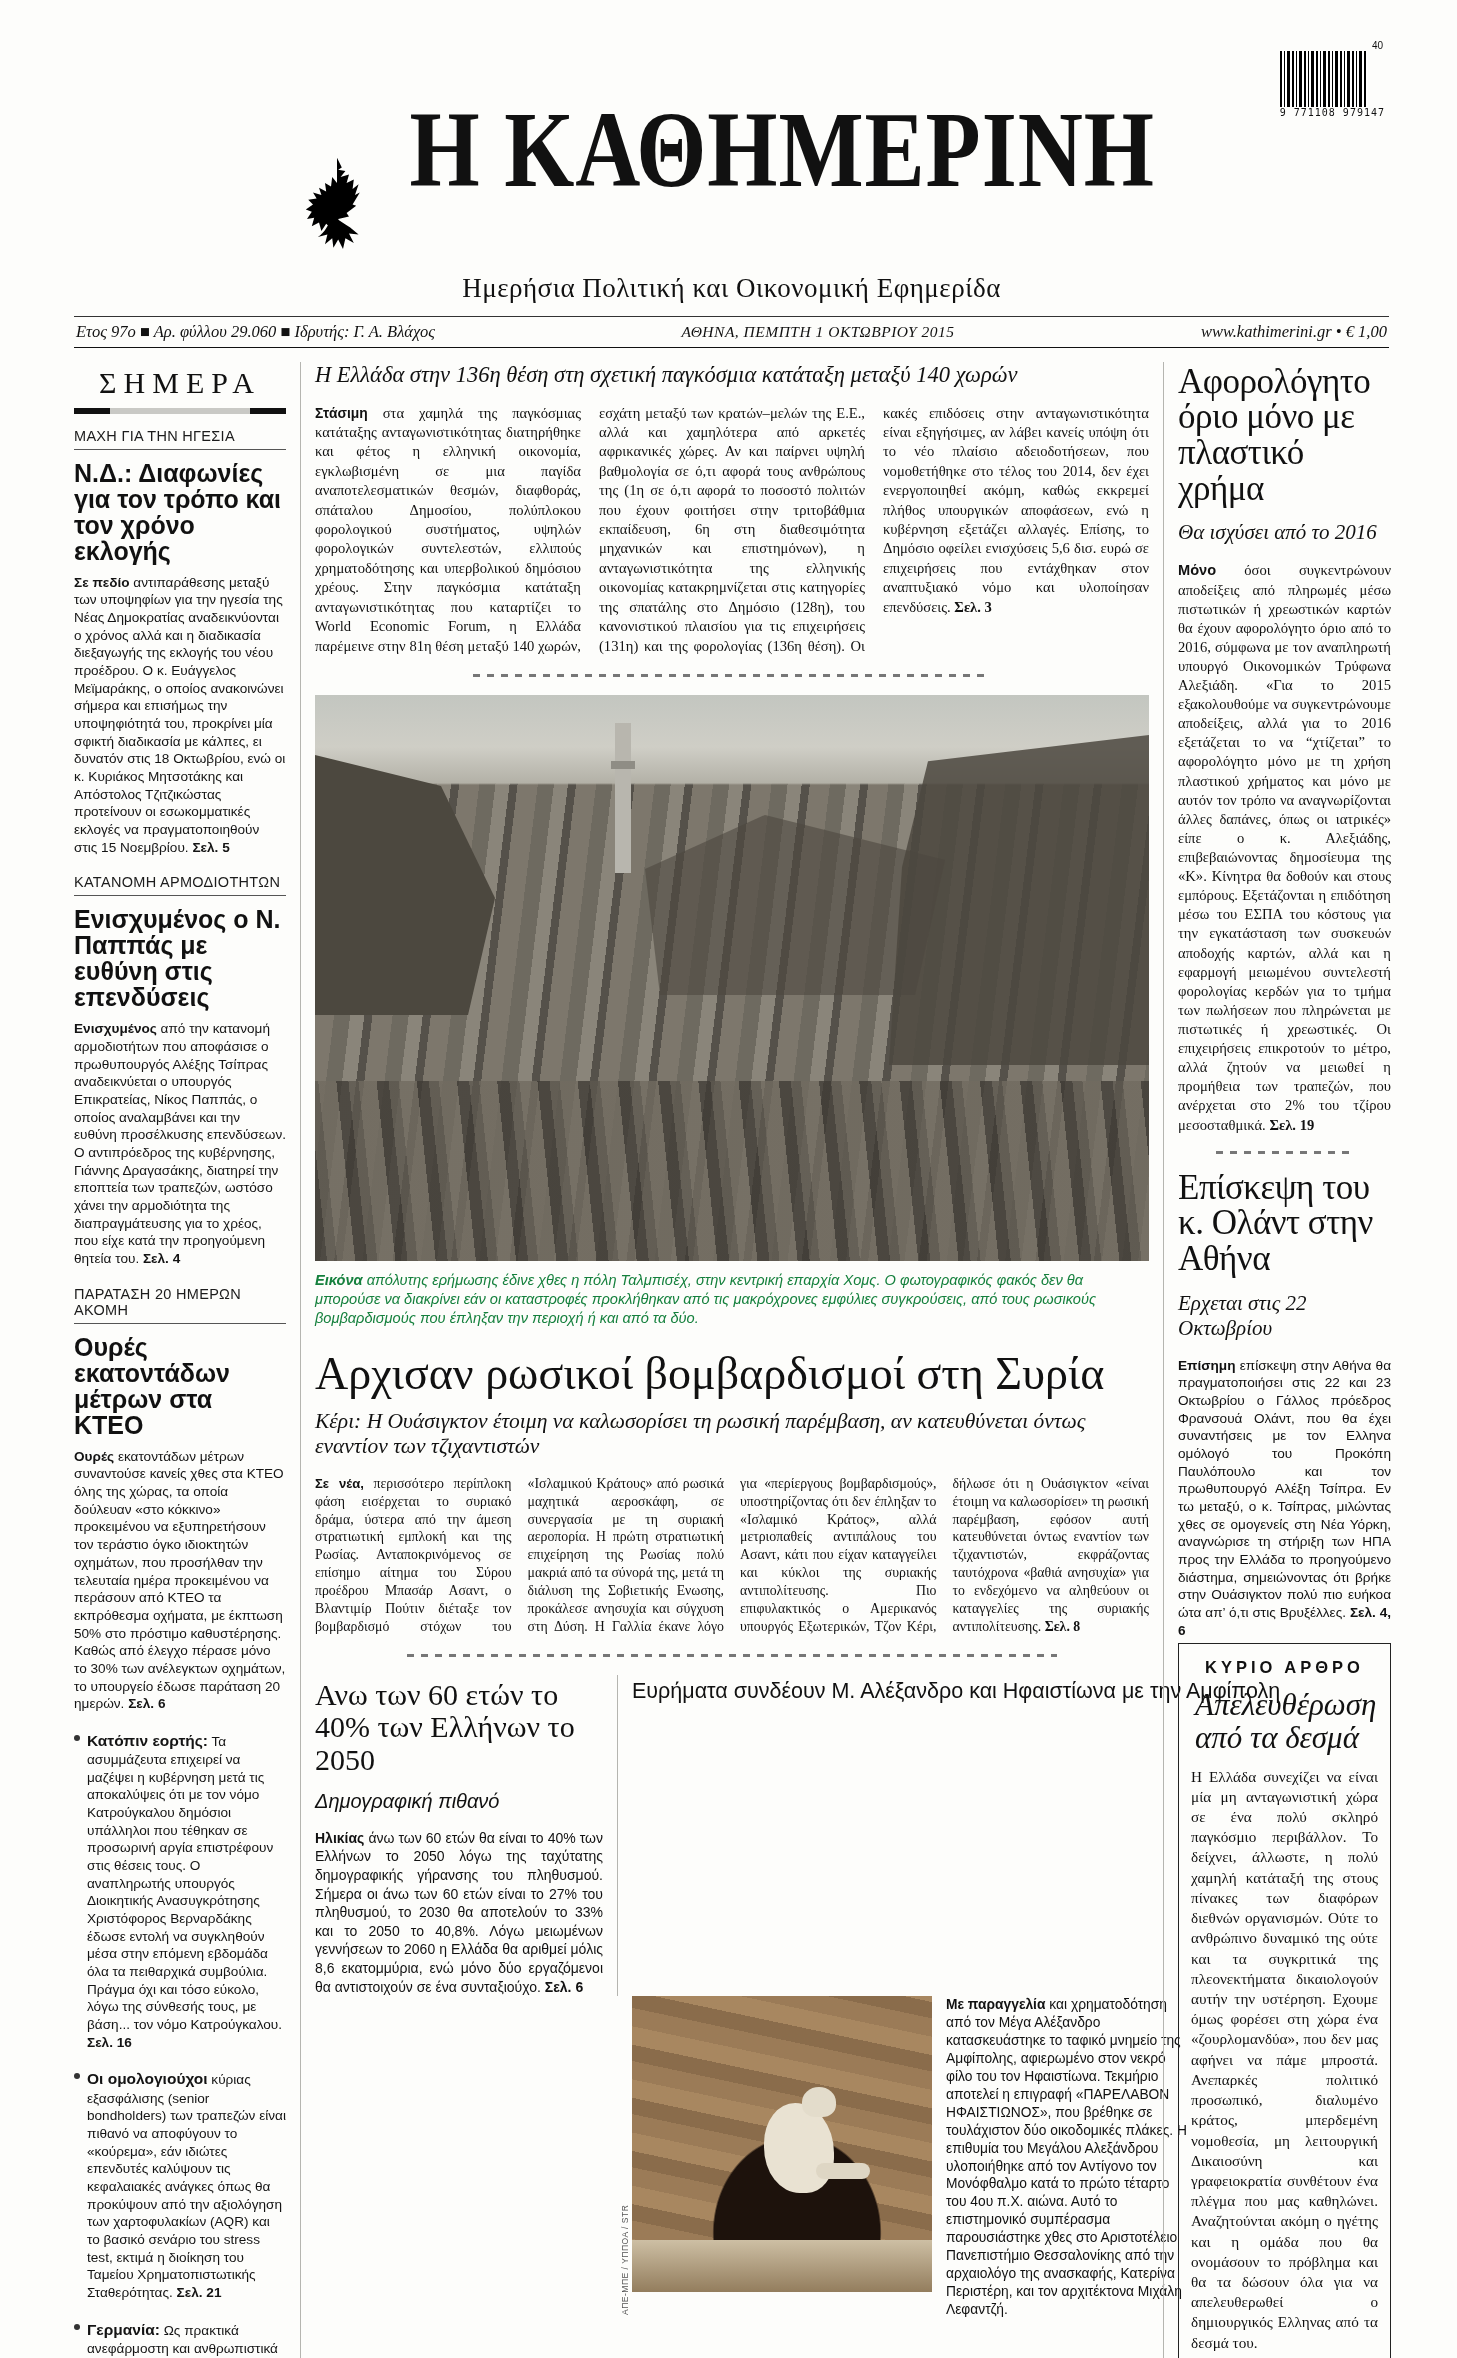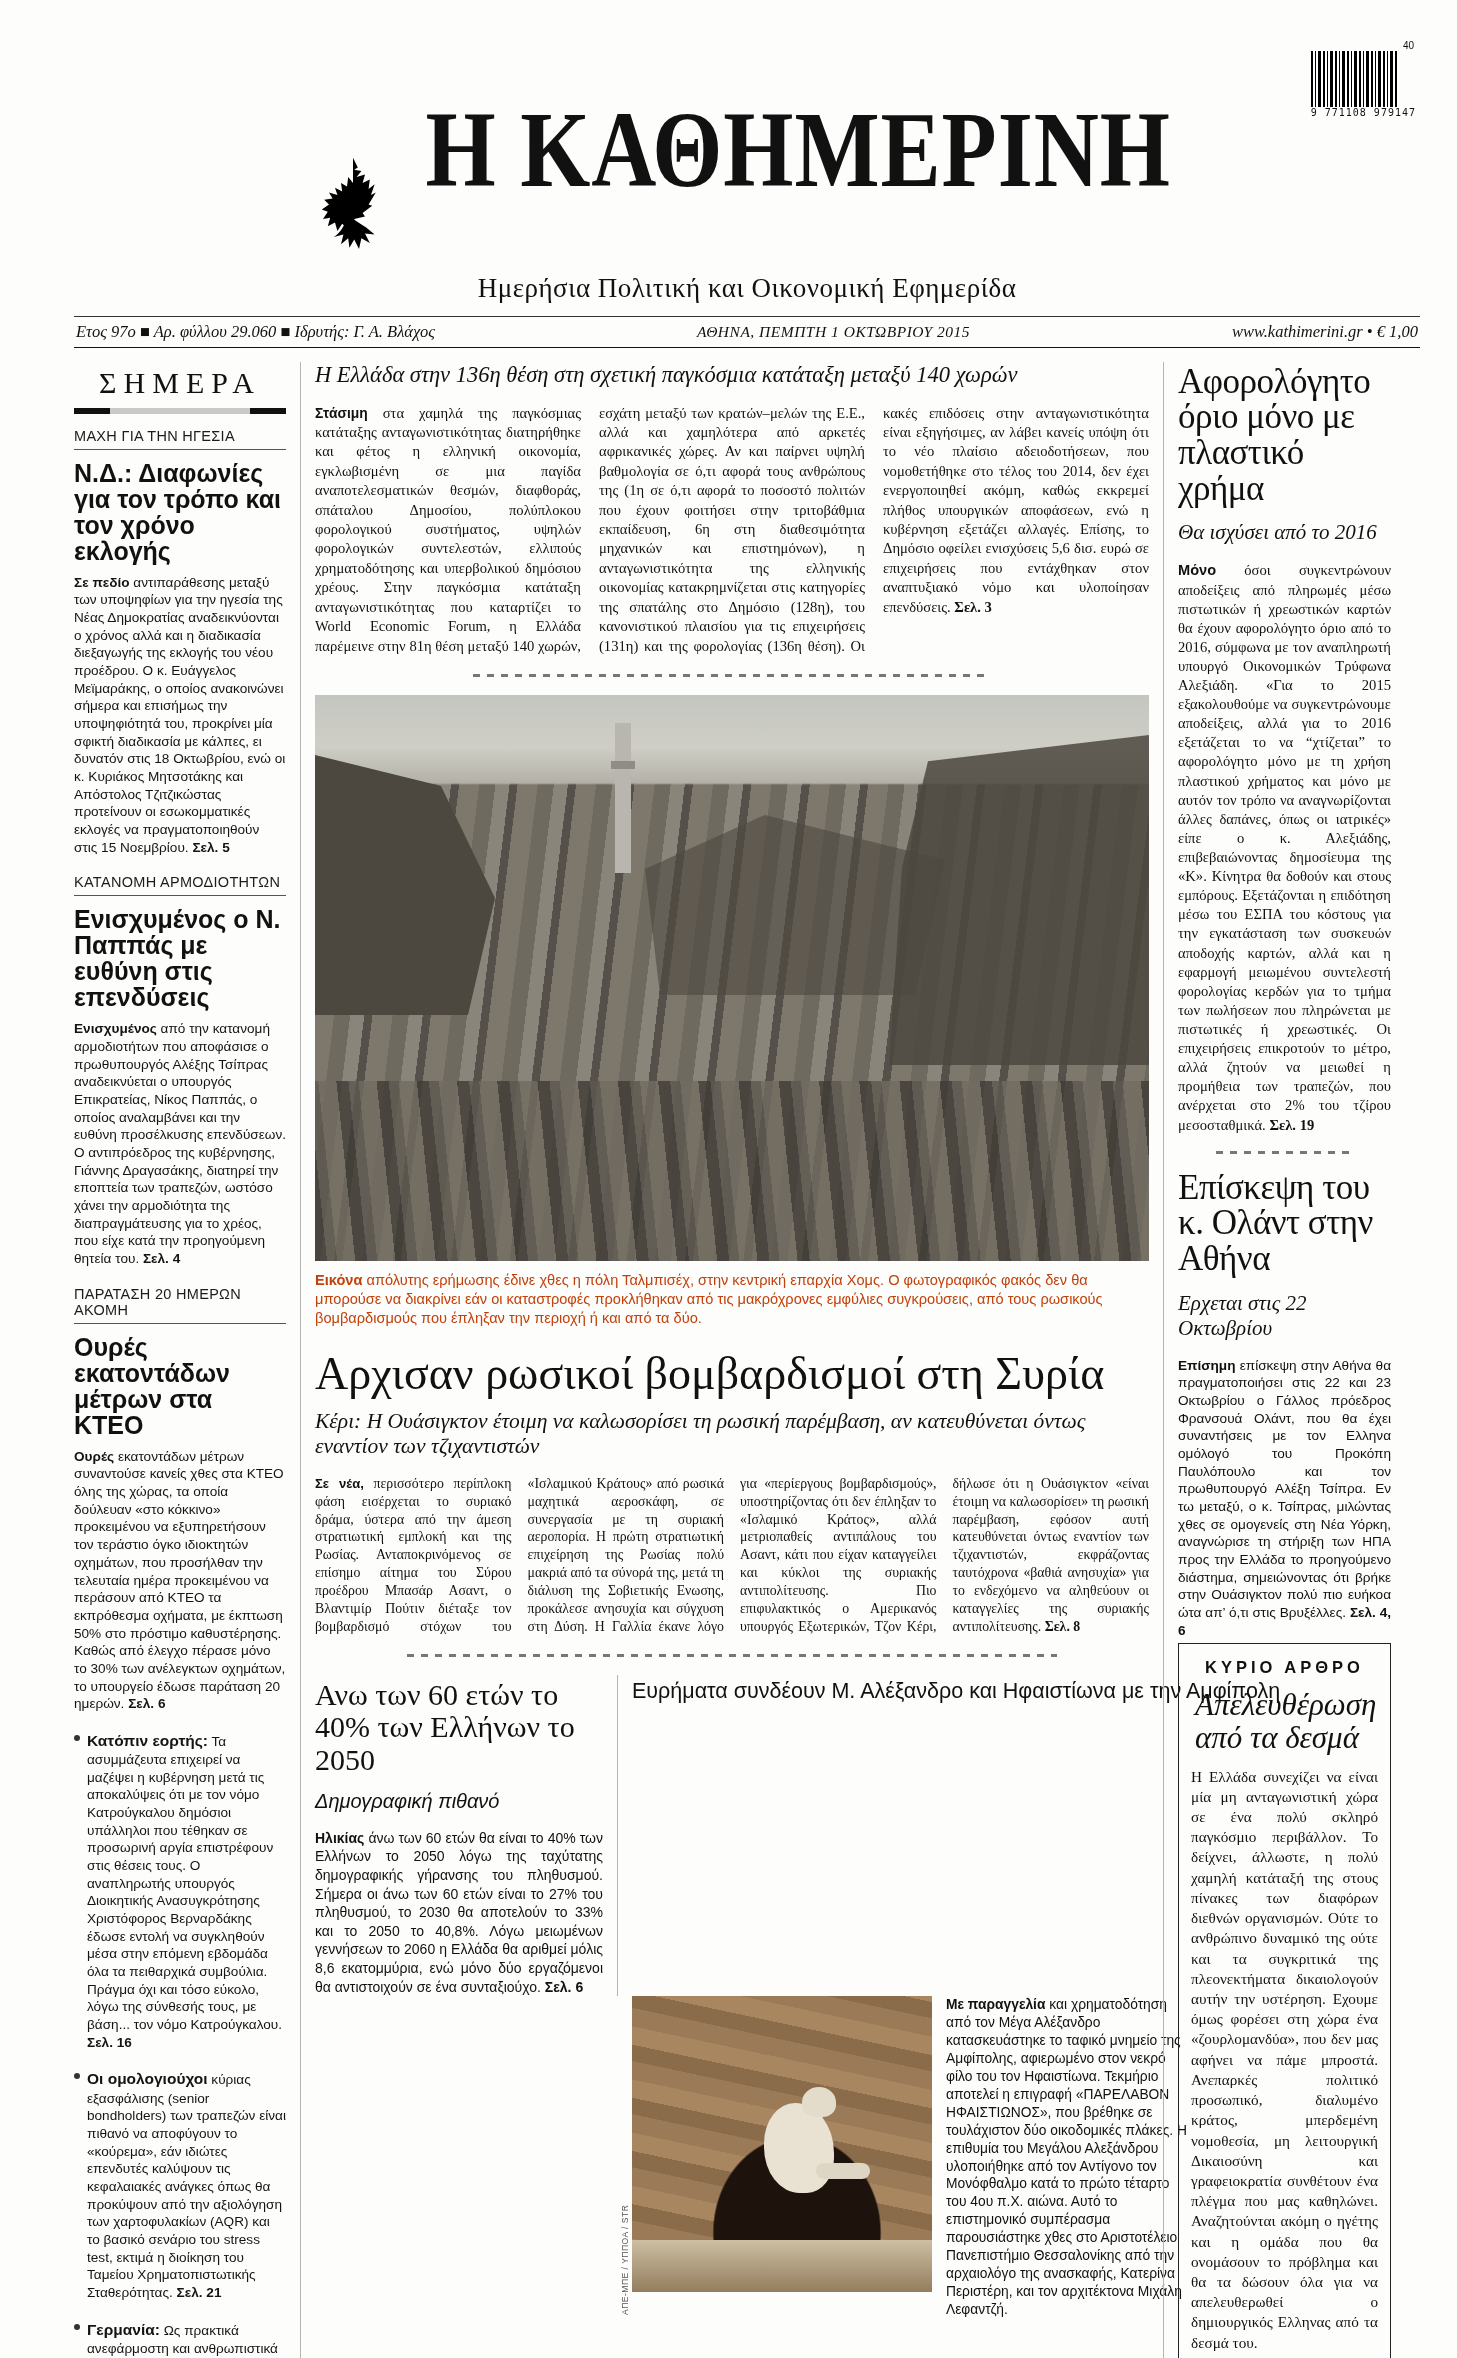--- a/index.html
+++ b/index.html
@@ -1,17 +1,17 @@
 <!DOCTYPE html>
 <html lang="el"><head>
 <meta charset="utf-8">
 <style>
   html,body{margin:0;padding:0;background:#e8e8e4;}
   .page{position:relative;width:1457px;height:2358px;margin:0 auto;background:#fdfdfb;color:#111;
-        font-family:"Liberation Serif",serif;overflow:hidden;box-sizing:border-box;padding:34px 37px 20px 74px;}
+        font-family:"Liberation Serif",serif;overflow:hidden;box-sizing:border-box;padding:34px 68px 20px 74px;}
   
   .masthead{position:relative;text-align:center;padding-top:18px;}
   .mast-row{display:flex;align-items:flex-end;justify-content:center;gap:28px;}
   .eagle{width:74px;height:108px;flex:0 0 auto;margin-bottom:2px;}
   .mast-title{font-family:"Liberation Serif",serif;font-weight:bold;font-size:92px;line-height:.95;
               letter-spacing:1px;transform:scale(.98,1.18);transform-origin:center bottom;white-space:nowrap;}
   .barcode-wrap{position:absolute;right:4px;top:6px;text-align:center;}
   .barcode-issue{font-family:"Liberation Sans",sans-serif;font-size:10px;text-align:right;margin-right:2px;}
   .barcode{width:88px;height:56px;background:repeating-linear-gradient(90deg,#000 0 2px,#fff 2px 4px,#000 4px 5px,#fff 5px 7px,#000 7px 10px,#fff 10px 12px);}
   .barcode-num{font-family:"DejaVu Sans Mono",monospace;font-size:10px;letter-spacing:1px;}
@@ -48,21 +48,21 @@
       repeating-linear-gradient(97deg,#6e6a60 0 16px,#8a857a 16px 30px,#55514a 30px 38px,#7d776c 38px 58px),
       linear-gradient(180deg,#9a958a 0,#6f6a60 60%,#4e4a43 100%);}
   .ruin{position:absolute;background:#4c483f;}
   .ruin.r1{left:0;top:60px;width:180px;height:260px;clip-path:polygon(0 0,70% 12%,100% 55%,85% 100%,0 100%);}
   .ruin.r2{right:0;top:40px;width:260px;height:330px;clip-path:polygon(15% 8%,100% 0,100% 100%,0 100%,5% 40%);opacity:.85;}
   .ruin.r3{left:330px;top:120px;width:300px;height:180px;clip-path:polygon(0 30%,40% 0,100% 25%,90% 100%,5% 100%);opacity:.6;}
   .minaret{position:absolute;left:300px;top:28px;width:16px;height:150px;background:#b8b6ae;}
   .minaret:after{content:"";position:absolute;left:-4px;top:38px;width:24px;height:8px;background:#8f8d85;}
   .rubble-fg{position:absolute;bottom:0;left:0;right:0;height:180px;
     background:repeating-linear-gradient(84deg,#3f3b35 0 12px,#5c574e 12px 22px,#716b60 22px 40px);opacity:.8;}
-  .caption{font-family:"Liberation Sans",sans-serif;font-size:14.6px;line-height:1.32;margin:2px 0 22px;color:#c2410c;}
+  .caption{font-family:"Liberation Sans",sans-serif;font-size:14.6px;line-height:1.32;margin:2px 0 22px;color:#15803d;font-style:italic;}
   .syria-hl{font-size:46px;font-weight:normal;margin:6px 0 12px;line-height:1;}
   .syria-deck{font-style:italic;font-size:21.5px;margin:0 0 16px;}
   
   .brow{display:grid;grid-template-columns:288px 1px 300px 245px;column-gap:14px;margin-top:6px;}
   .demog h3{font-size:30px;font-weight:normal;line-height:1.08;margin:4px 0 12px;}
   .demog .sub{font-style:italic;font-size:20px;margin:0 0 14px;}
   .demog p{font-family:"Liberation Sans",sans-serif;font-size:14px;line-height:1.33;text-align:justify;margin:0;}
   .amph-hl{grid-column:3 / span 2;font-family:"Liberation Sans",sans-serif;font-weight:normal;
            font-size:21.5px;margin:4px 0 12px;white-space:nowrap;}
   .amph-photo{position:relative;height:296px;background:

